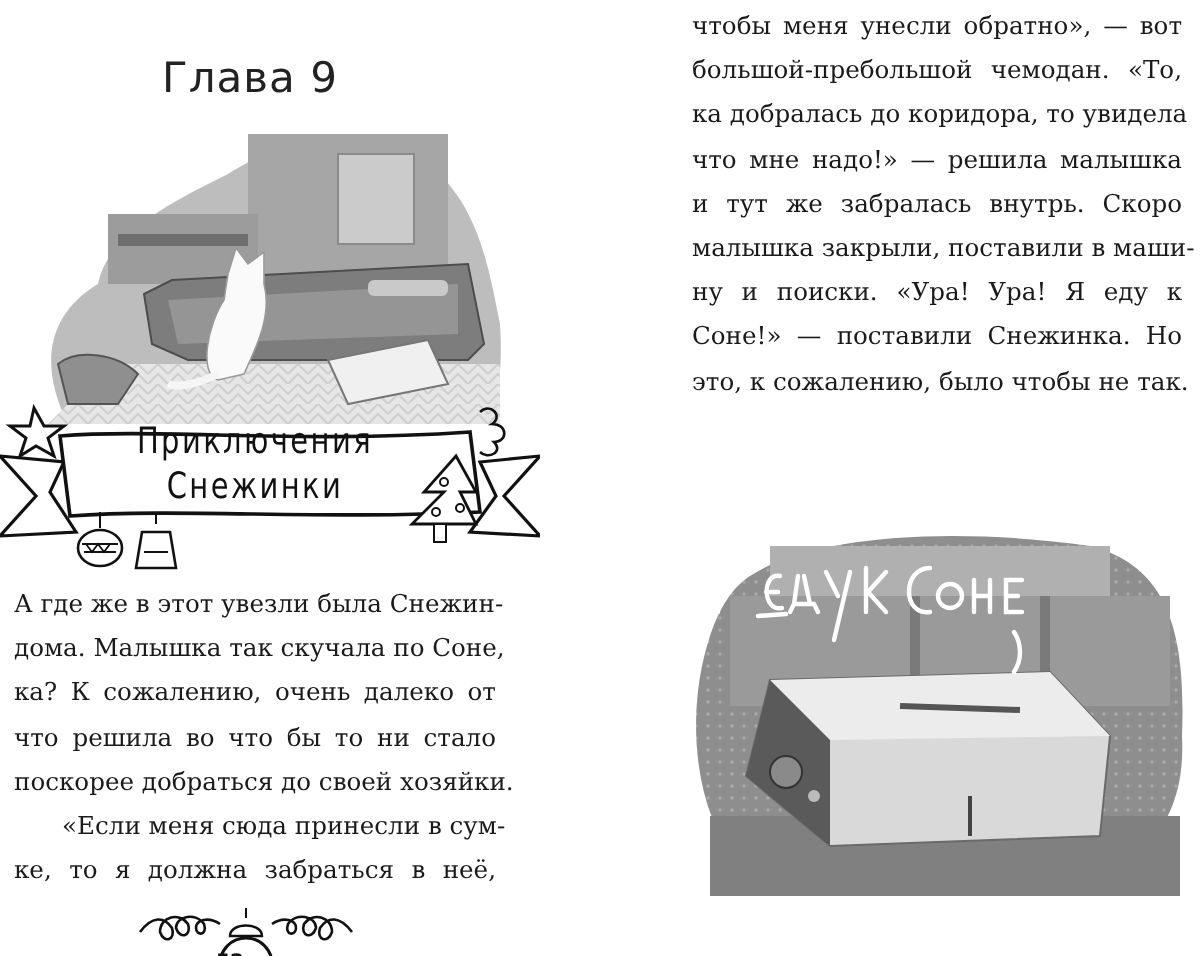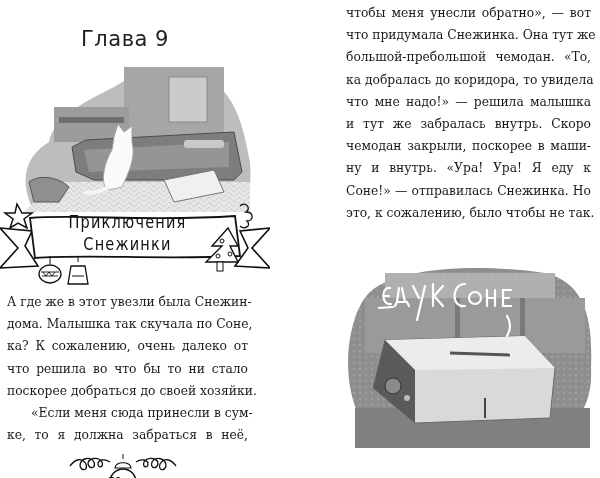--- a/index.html
+++ b/index.html
@@ -96,28 +96,27 @@
     <path d="M108 14 C102 6 96 6 92 12 C90 18 96 20 98 14 C98 6 88 4 84 10 C82 16 88 18 90 12 C90 6 80 4 76 10 C74 16 80 16 80 12 C80 8 74 6 68 10" fill="none" stroke="#111" stroke-width="1.3"></path>
     <line x1="55" y1="2" x2="55" y2="7" stroke="#111"></line>
     <path d="M47 16 C47 9 63 9 63 16 Z" fill="#fff" stroke="#111" stroke-width="1.2"></path>
     <circle cx="55" cy="30" r="13" fill="#fff" stroke="#111" stroke-width="1.5"></circle>
   </svg>
   <div class="page-number">52</div>
 </div>
 
 <div class="text right-text">
   <span class="line"><span class="it">чтобы меня унесли обратно»</span><span>, — вот</span></span>
-  <span class="line">что придумала Снежинка. Она тут же</span>
   <span class="line"><span>большой-пребольшой чемодан. </span><span class="it">«То,</span></span>
   <span class="line">ка добралась до коридора, то увидела</span>
   <span class="line"><span class="it">что мне надо!»</span><span> — решила малышка</span></span>
   <span class="line">и тут же забралась внутрь. Скоро</span>
-  <span class="line">чемодан закрыли, поскорее в маши-</span>
-  <span class="line"><span>ну и внутрь. </span><span class="it">«Ура! Ура! Я еду к</span></span>
-  <span class="line"><span class="it">Соне!»</span><span> — отправилась Снежинка. Но</span></span>
+  <span class="line">малышка закрыли, поставили в маши-</span>
+  <span class="line"><span>ну и поиски. </span><span class="it">«Ура! Ура! Я еду к</span></span>
+  <span class="line"><span class="it">Соне!»</span><span> — поставили Снежинка. Но</span></span>
   <span class="line">это, к сожалению, было чтобы не так.</span>
 </div>
 
 <svg class="illus illus-bottom" viewBox="0 0 248 190">
   <defs>
     <pattern id="dots" width="6" height="6" patternUnits="userSpaceOnUse">
       <rect width="6" height="6" fill="#8e8e8e"></rect>
       <circle cx="3" cy="3" r="0.9" fill="#a8a8a8"></circle>
     </pattern>
   </defs>

